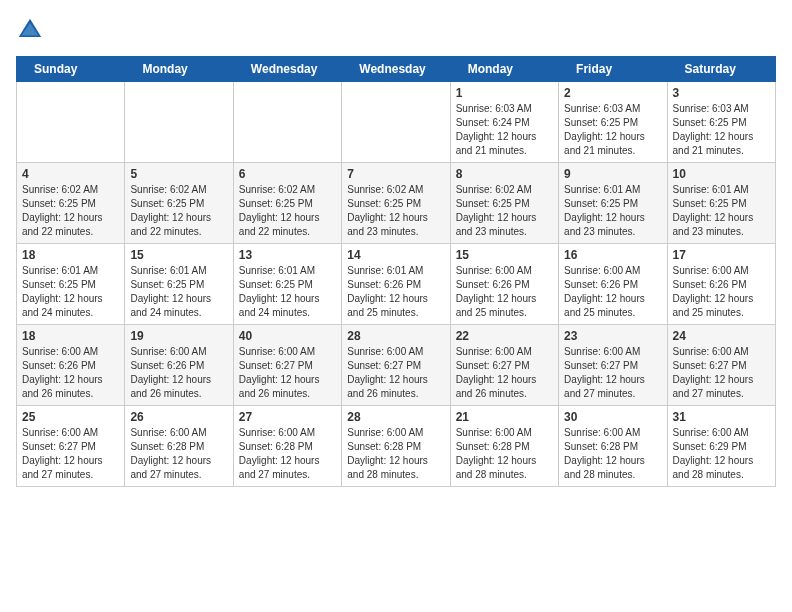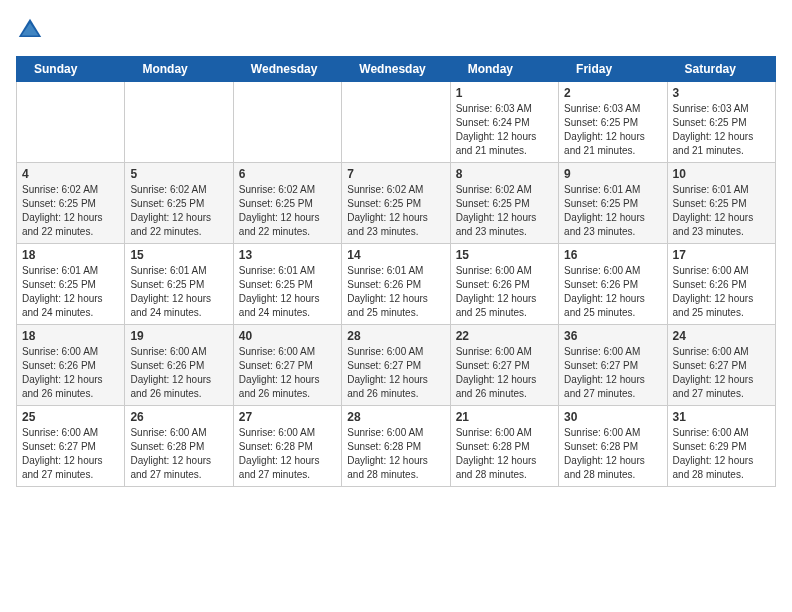--- a/index.html
+++ b/index.html
@@ -287,21 +287,21 @@
 and 26 minutes.</div>
         </td>
         <td>
           <span class="day-number">22</span>
           <div class="day-info" style="white-space: pre-line;">Sunrise: 6:00 AM
 Sunset: 6:27 PM
 Daylight: 12 hours
 and 26 minutes.</div>
         </td>
         <td>
-          <span class="day-number">36</span>
+          <span class="day-number">23</span>
           <div class="day-info" style="white-space: pre-line;">Sunrise: 6:00 AM
 Sunset: 6:27 PM
 Daylight: 12 hours
 and 27 minutes.</div>
         </td>
         <td>
           <span class="day-number">24</span>
           <div class="day-info" style="white-space: pre-line;">Sunrise: 6:00 AM
 Sunset: 6:27 PM
 Daylight: 12 hours

